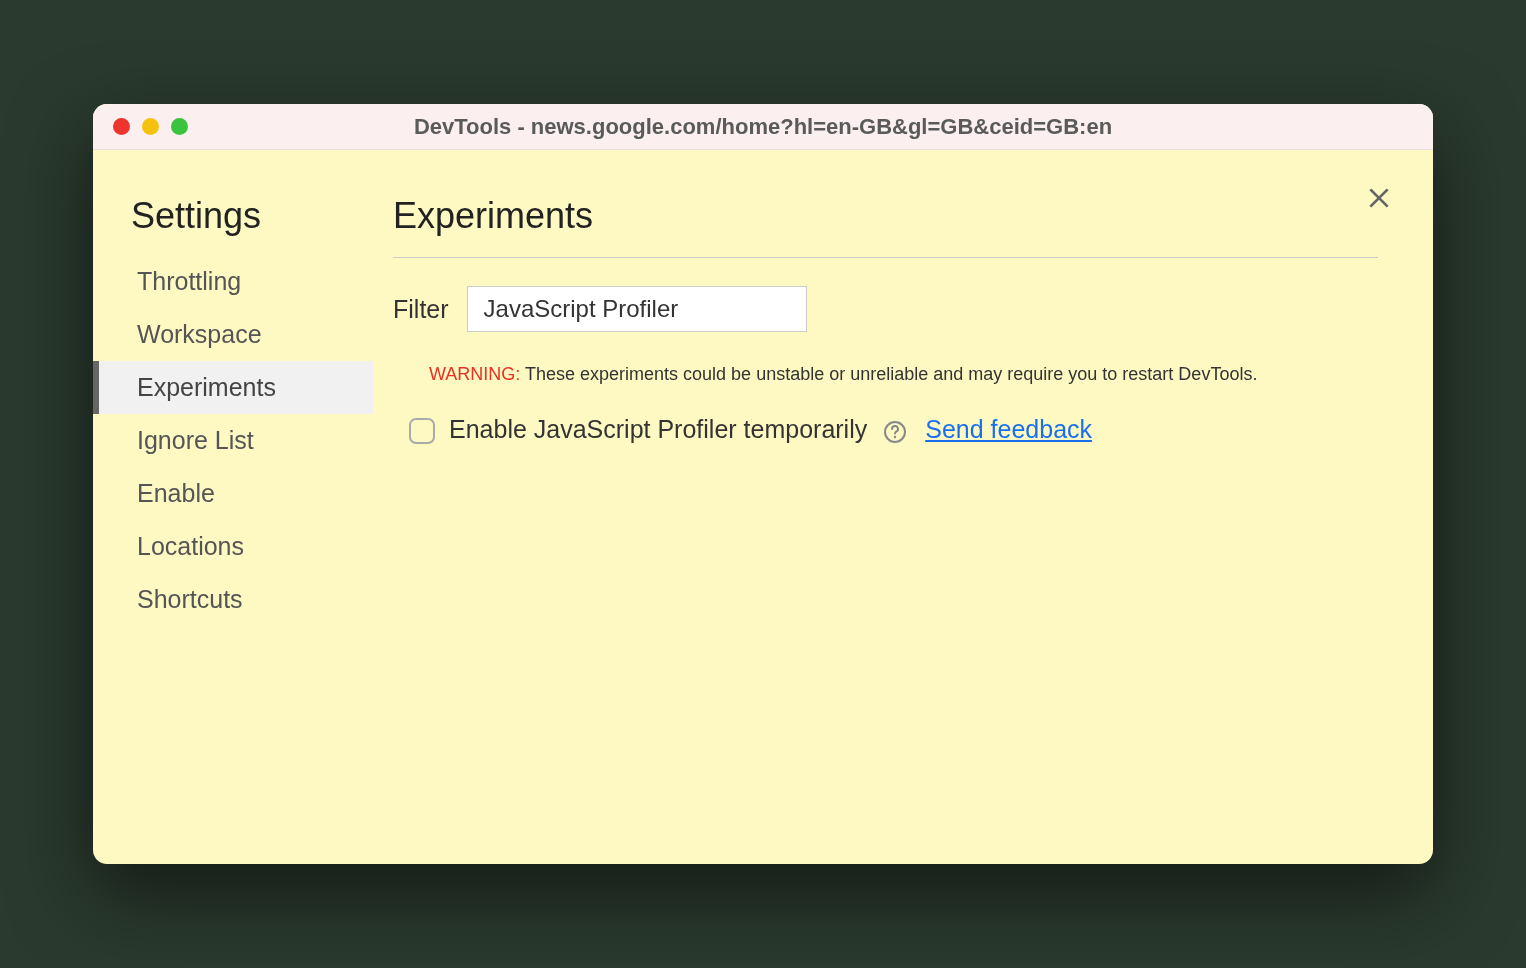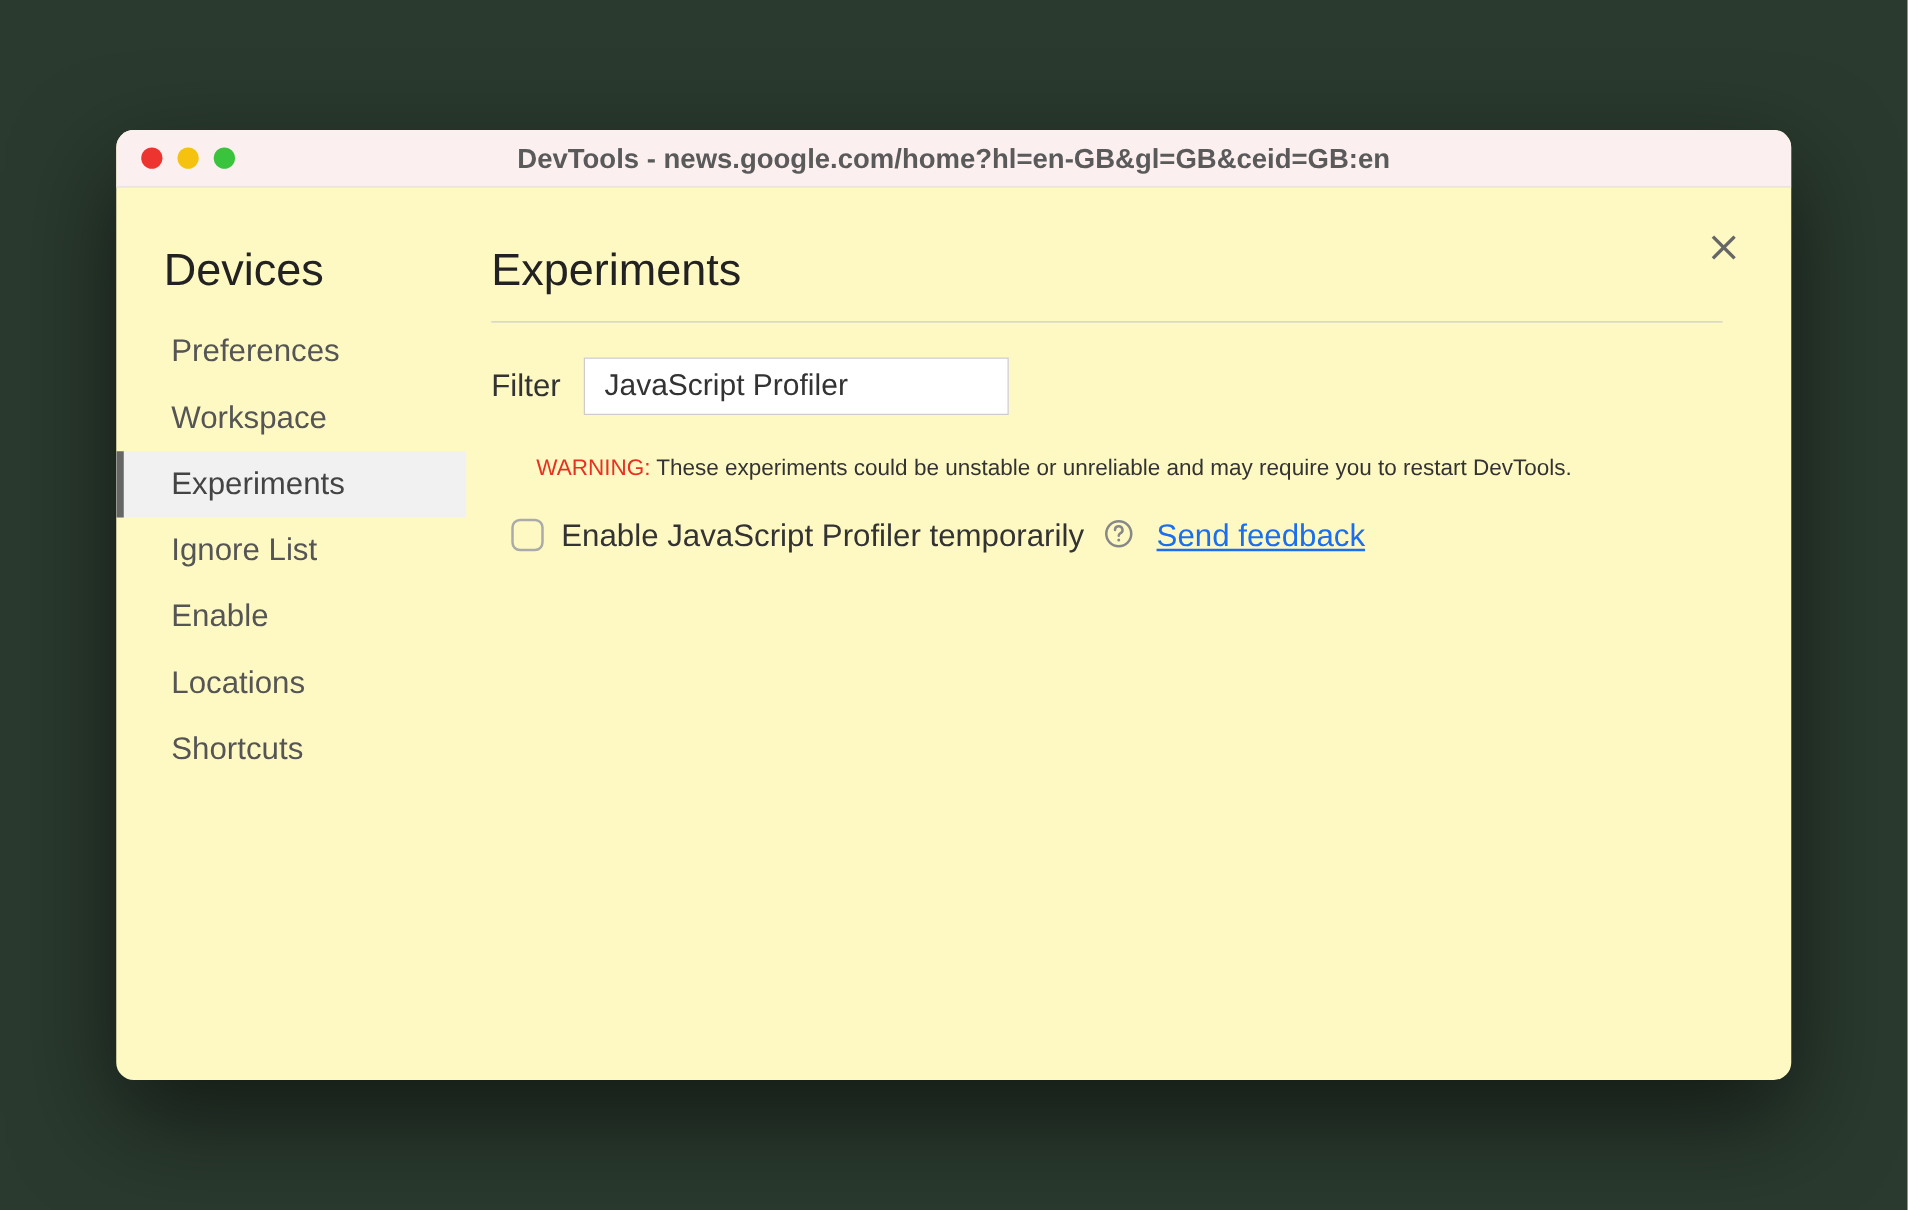--- a/index.html
+++ b/index.html
@@ -139,21 +139,21 @@
       color: #333;
       line-height: 1.4;
       margin-bottom: 28px;
       margin-left: 36px;
     }
     .warning-label {
       color: #e83122;
     }
     .experiment-row {
       display: flex;
-      align-items: flex-start;
+      align-items: flex-end;
       gap: 14px;
       padding-left: 16px;
     }
     .checkbox {
       width: 26px;
       height: 26px;
       border: 2px solid #aaa;
       border-radius: 7px;
       cursor: pointer;
       flex-shrink: 0;
@@ -187,23 +187,23 @@
     <div class="traffic-lights">
       <div class="dot red"></div>
       <div class="dot yellow"></div>
       <div class="dot green"></div>
     </div>
     <div class="titlebar-title">DevTools - news.google.com/home?hl=en-GB&amp;gl=GB&amp;ceid=GB:en</div>
   </div>
 
   <div class="content">
     <div class="sidebar">
-      <div class="sidebar-title">Devices</div>
+      <div class="sidebar-title">Settings</div>
       <ul class="sidebar-items">
-        <li class="sidebar-item"><span>Preferences</span></li>
+        <li class="sidebar-item"><span>Throttling</span></li>
         <li class="sidebar-item"><span>Workspace</span></li>
         <li class="sidebar-item selected"><span>Experiments</span></li>
         <li class="sidebar-item"><span>Ignore List</span></li>
         <li class="sidebar-item"><span>Enable</span></li>
         <li class="sidebar-item"><span>Locations</span></li>
         <li class="sidebar-item"><span>Shortcuts</span></li>
       </ul>
     </div>
 
     <div class="main">

